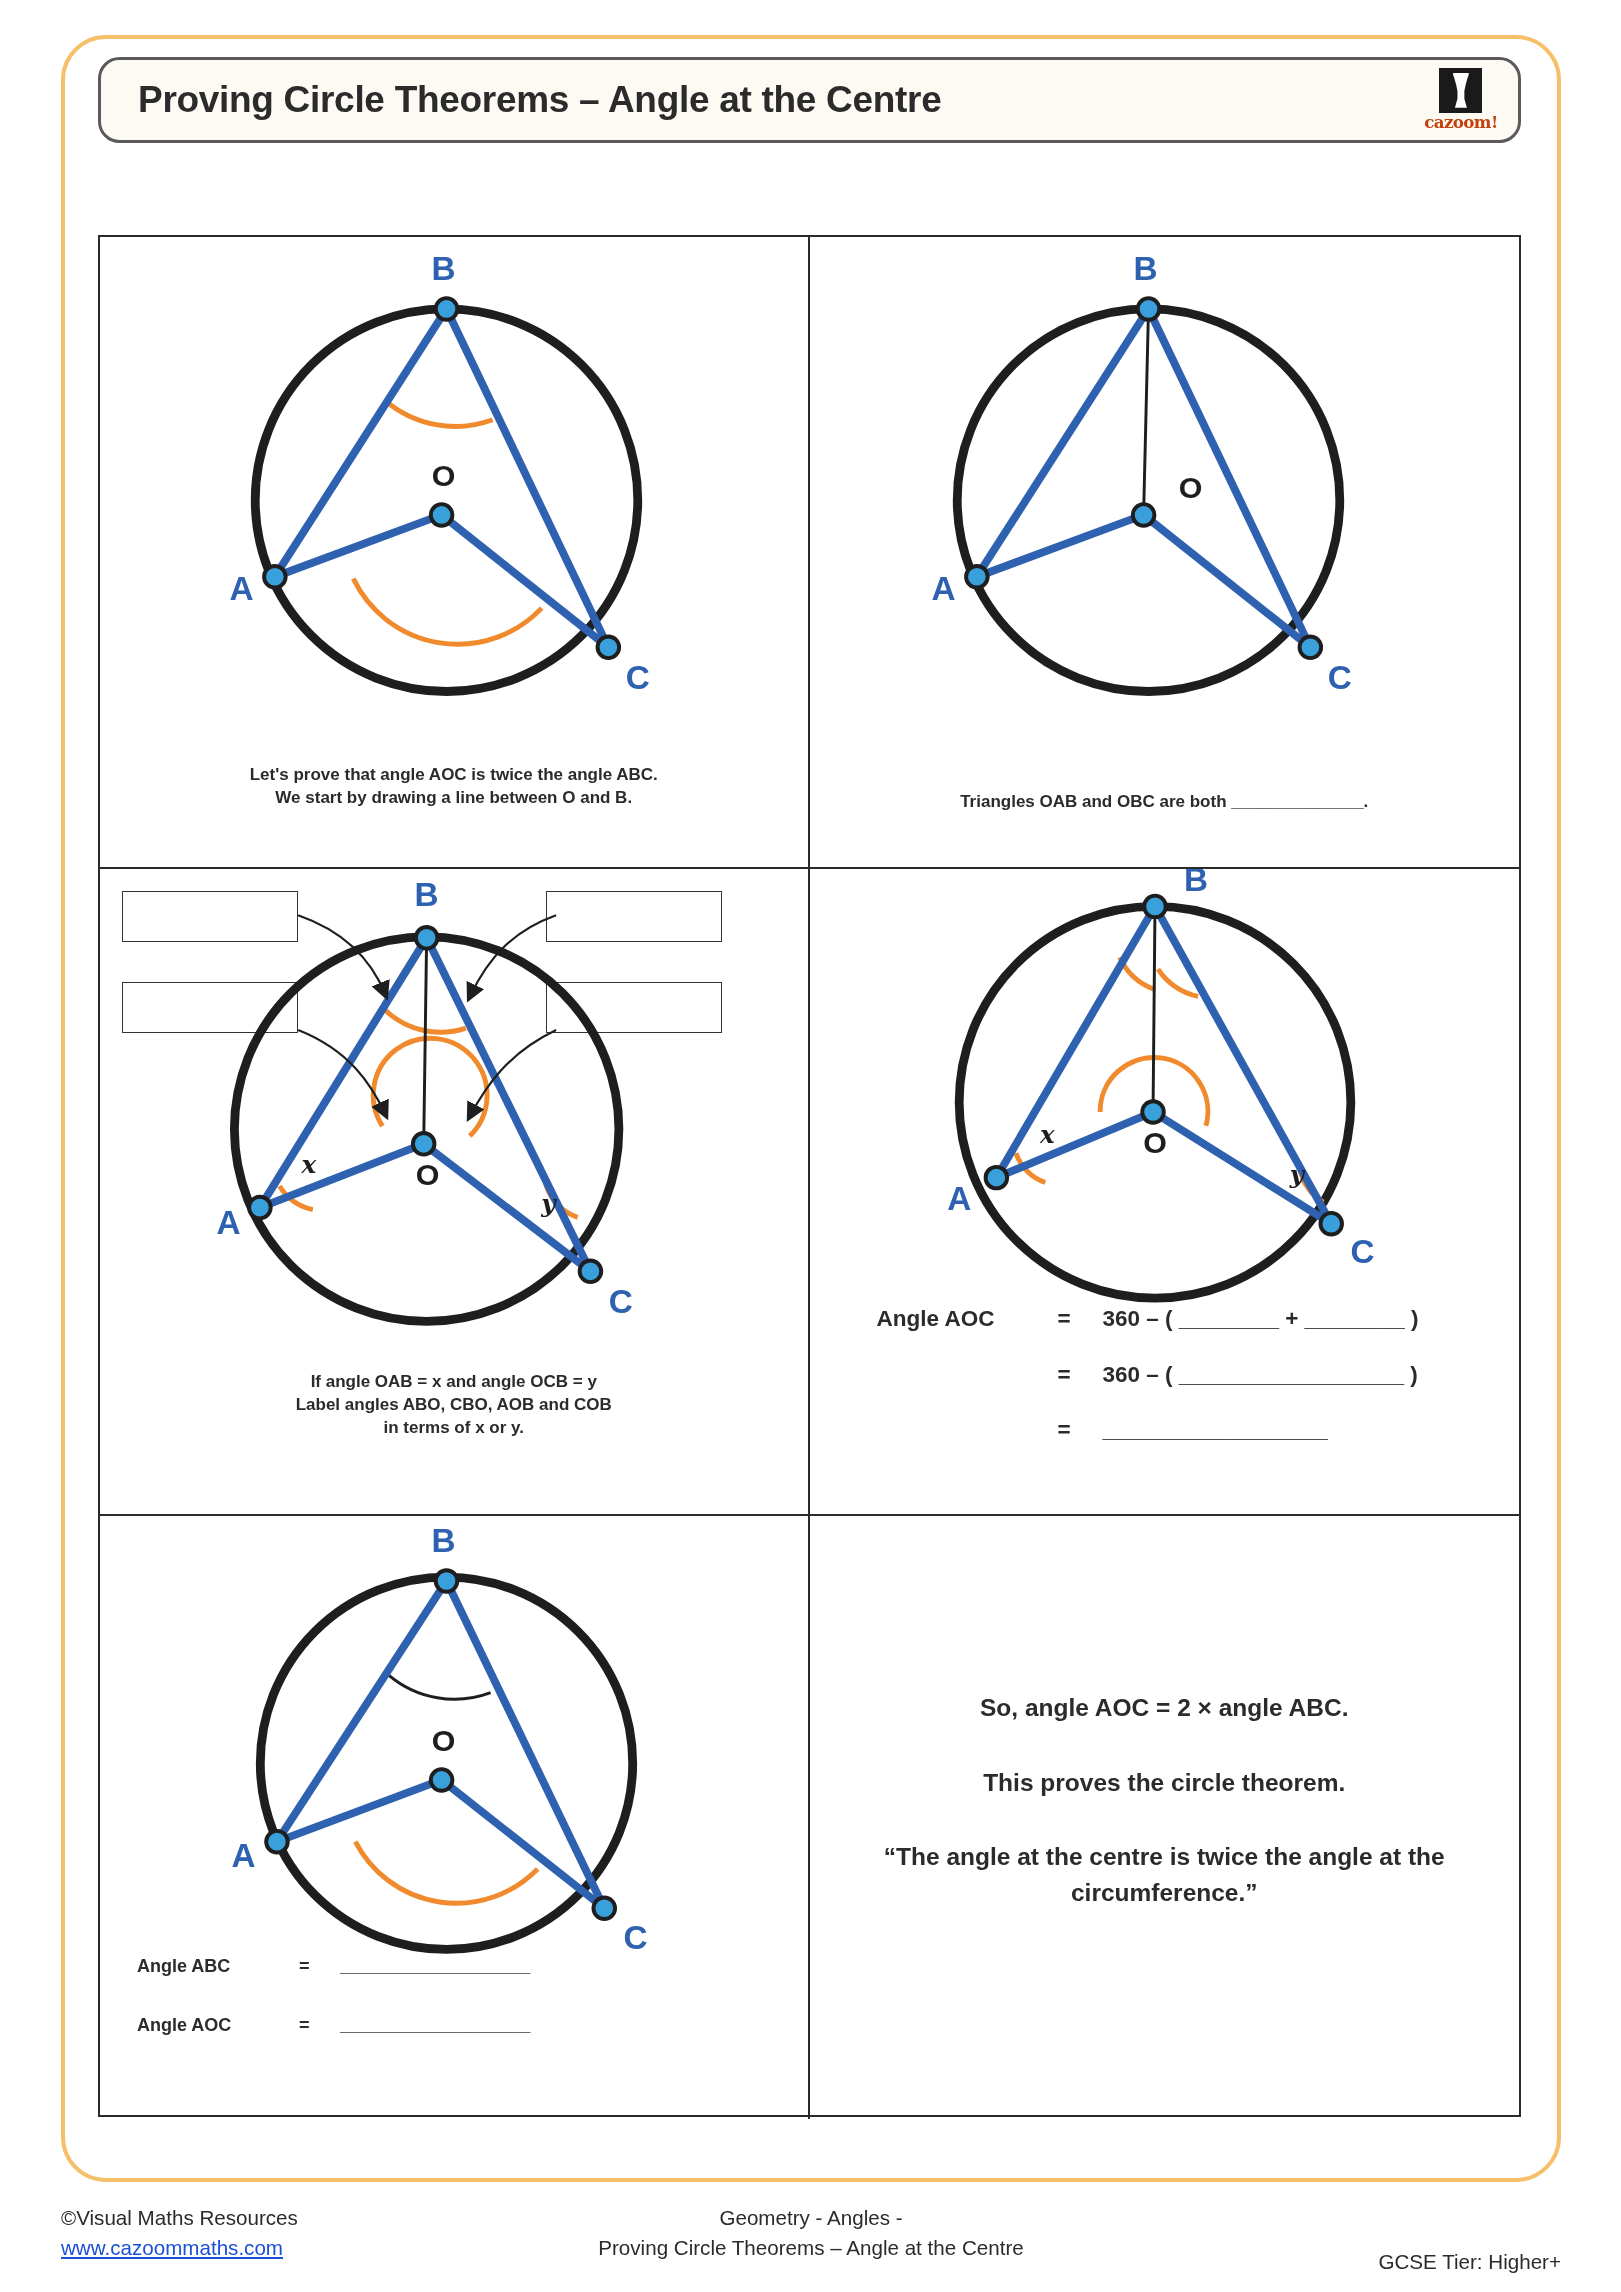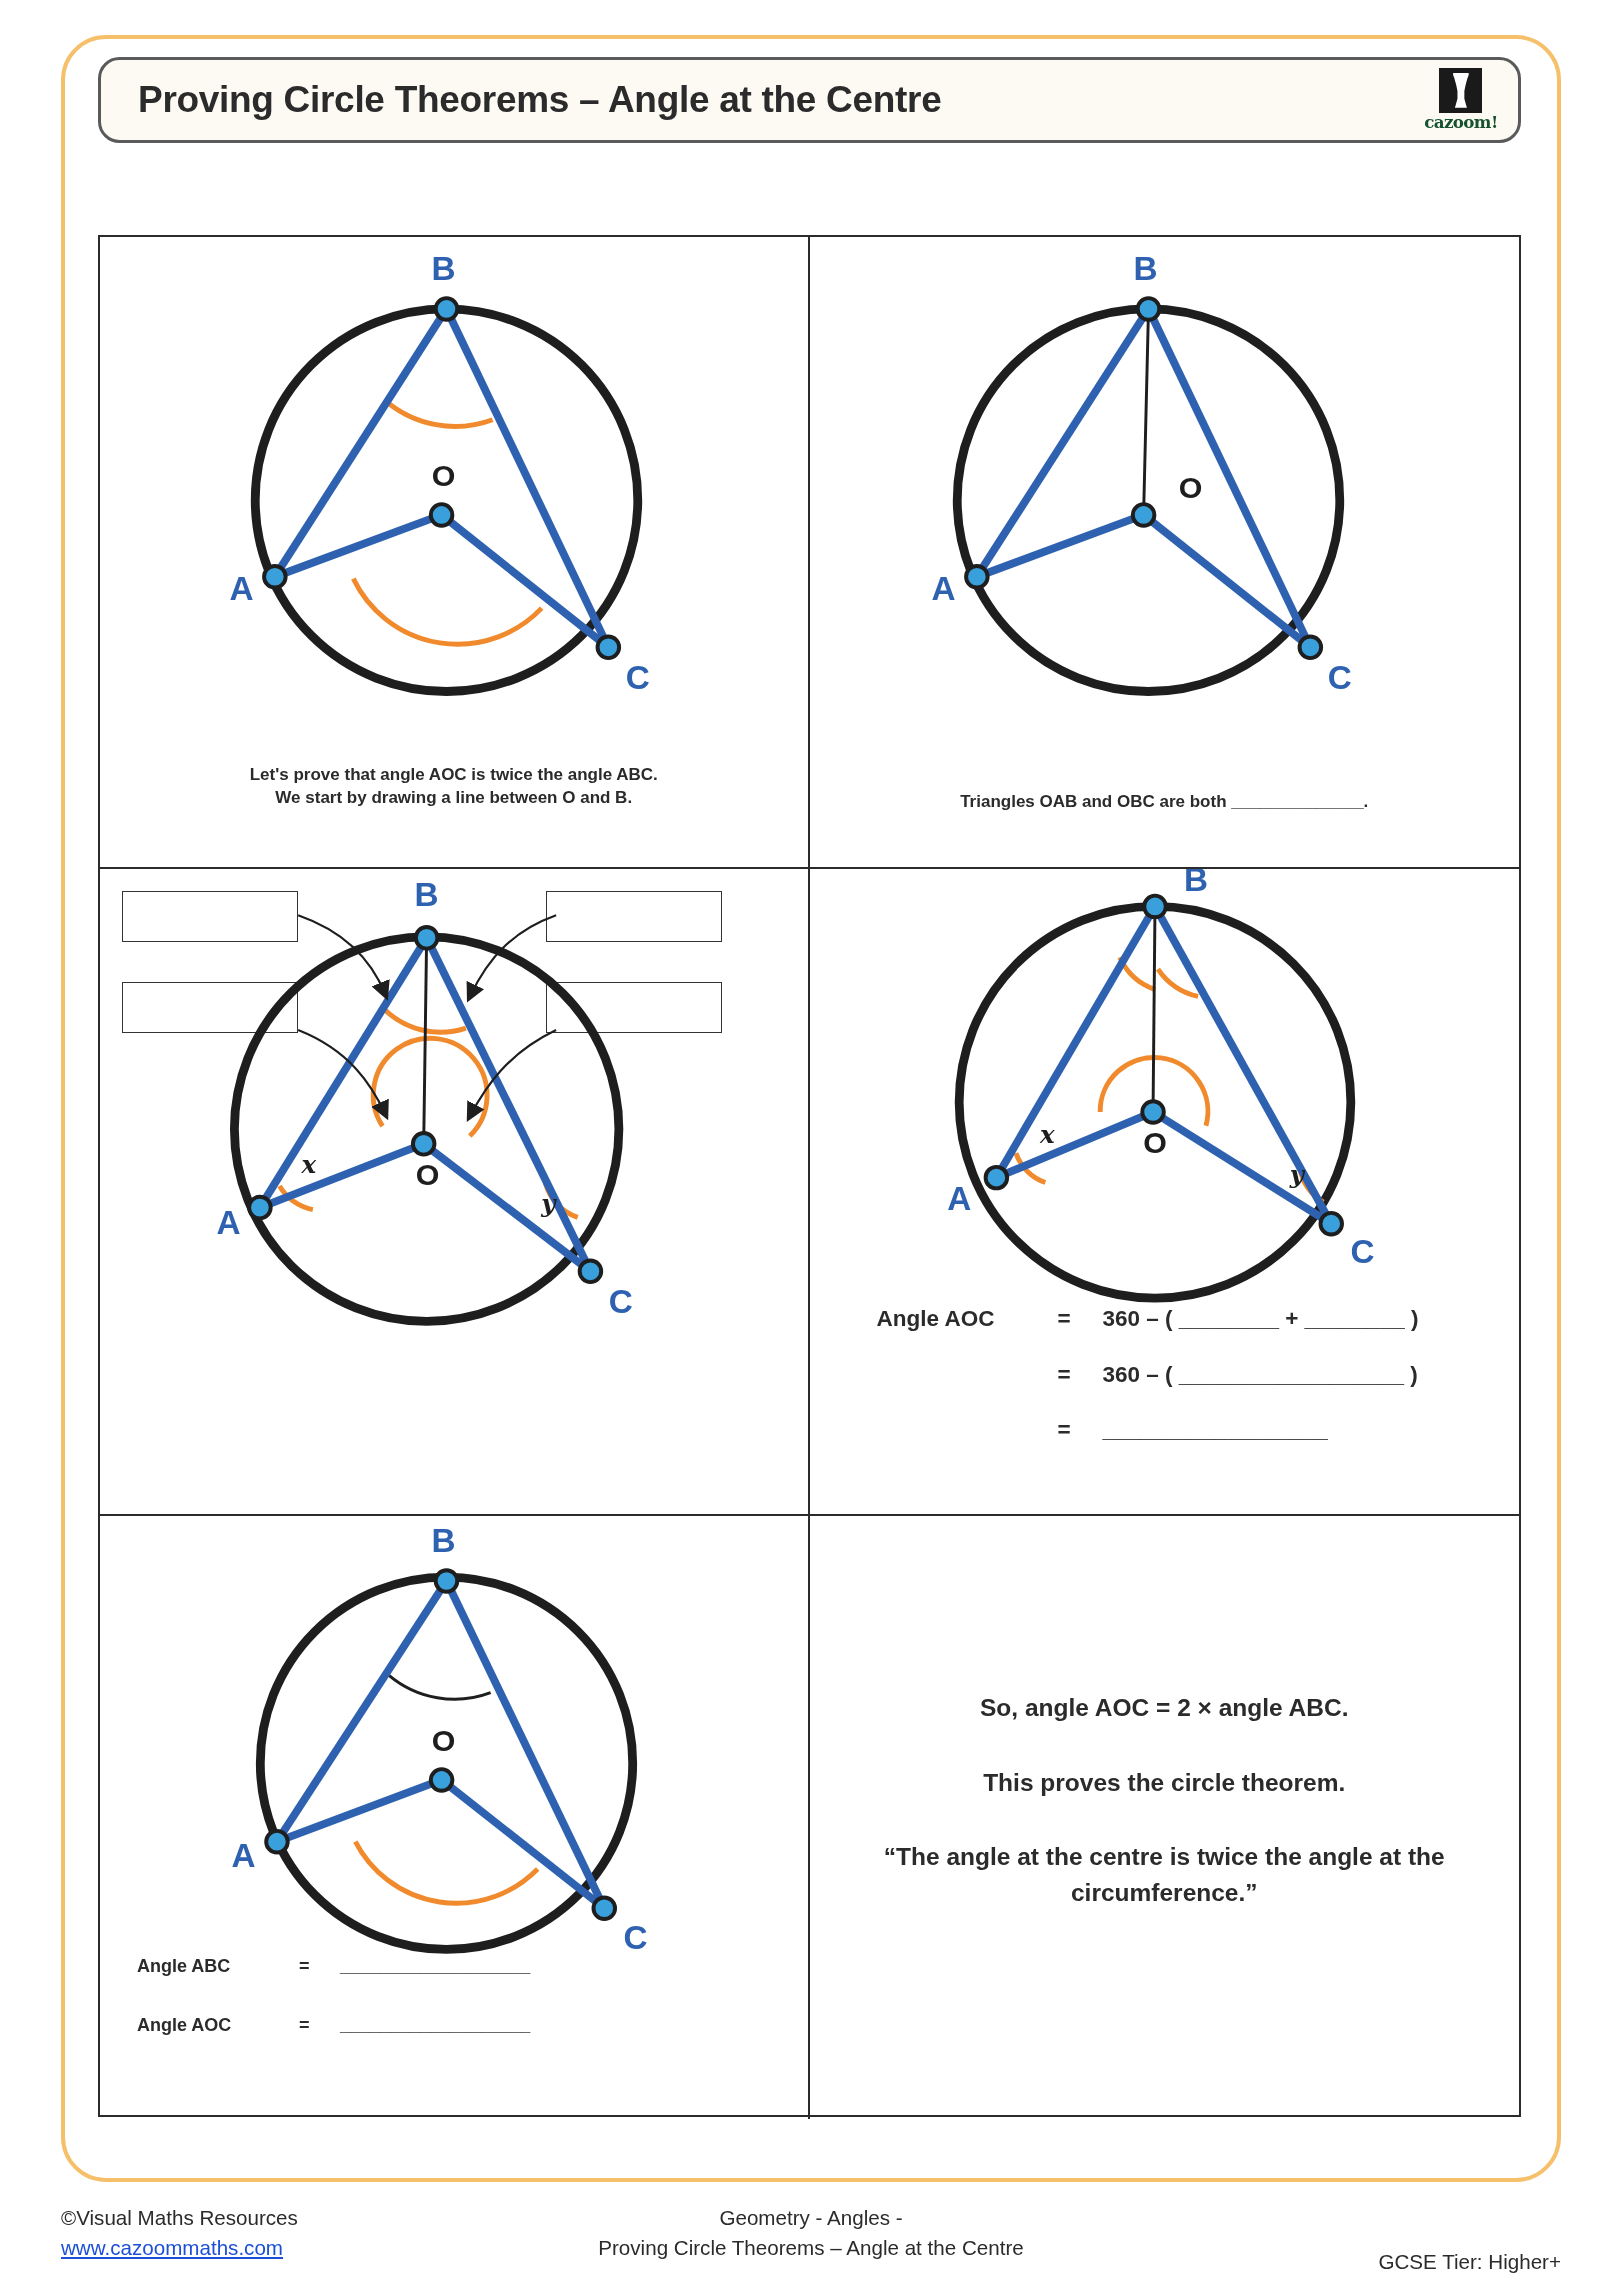--- a/index.html
+++ b/index.html
@@ -44,21 +44,21 @@
   .logo-mark{
     width:43px;height:45px;background:#1a1a1a;
     display:flex;align-items:center;justify-content:center;
   }
   .logo-glyph{
     width:21.6px;height:35px;background:#ffffff;
     clip-path:polygon(14% 0%,86% 0%,86% 6%,80% 16%,72% 34%,66% 52%,66% 74%,74% 92%,78% 100%,22% 100%,26% 92%,34% 74%,34% 52%,28% 34%,20% 16%,14% 6%);
   }
   .logo-word{
     font-family:"DejaVu Serif", serif;
-    font-weight:bold;font-size:16.7px;color:#14532d;
+    font-weight:bold;font-size:16.7px;color:#c2410c;
     margin-top:1px;letter-spacing:-0.6px;line-height:1;
   }
   
   .grid{
     position:absolute;
     left:98px;top:235px;
     width:1423px;height:1882px;
     border:2.9px solid #2B2B2B;
     box-sizing:border-box;
     display:grid;
@@ -221,20 +221,25 @@
         <circle cx="225" cy="270" r="11" fill="#39A0DC" stroke="#1E1E1E" stroke-width="4"></circle>
 
         <text x="228" y="28" font-family="Liberation Sans, sans-serif" font-size="34" font-weight="bold" fill="#2E62B0" text-anchor="middle">B</text>
         <text x="26" y="362" font-family="Liberation Sans, sans-serif" font-size="34" font-weight="bold" fill="#2E62B0" text-anchor="middle">A</text>
         <text x="426" y="442" font-family="Liberation Sans, sans-serif" font-size="34" font-weight="bold" fill="#2E62B0" text-anchor="middle">C</text>
         <text x="229" y="312" font-family="Liberation Sans, sans-serif" font-size="31" font-weight="bold" fill="#1E1E1E" text-anchor="middle">O</text>
         <text x="108" y="300" font-family="DejaVu Serif, serif" font-style="italic" font-size="25" font-weight="bold" fill="#1E1E1E" text-anchor="middle">x</text>
         <text x="352" y="340" font-family="DejaVu Serif, serif" font-style="italic" font-size="25" font-weight="bold" fill="#1E1E1E" text-anchor="middle">y</text>
       </svg>
     </div>
+    <div class="caption" style="top:502px;">
+      <div>If angle OAB = x and angle OCB = y</div>
+      <div>Label angles ABO, CBO, AOB and COB</div>
+      <div>in terms of x or y.</div>
+    </div>
   </div>
 
   <div class="cell col2 row2">
     <div class="fig" style="left:110px;top:-9.8px;">
       <svg width="470" height="461" viewBox="0 0 480 470">
         <circle cx="240" cy="248" r="200" fill="none" stroke="#1E1E1E" stroke-width="9"></circle>
 
         <path d="M 184 258 A 55 55 0 1 1 292 272" fill="none" stroke="#F08A2C" stroke-width="5"></path>
 
         <path d="M 204 100 A 62 62 0 0 0 240 133" fill="none" stroke="#F08A2C" stroke-width="5"></path>

